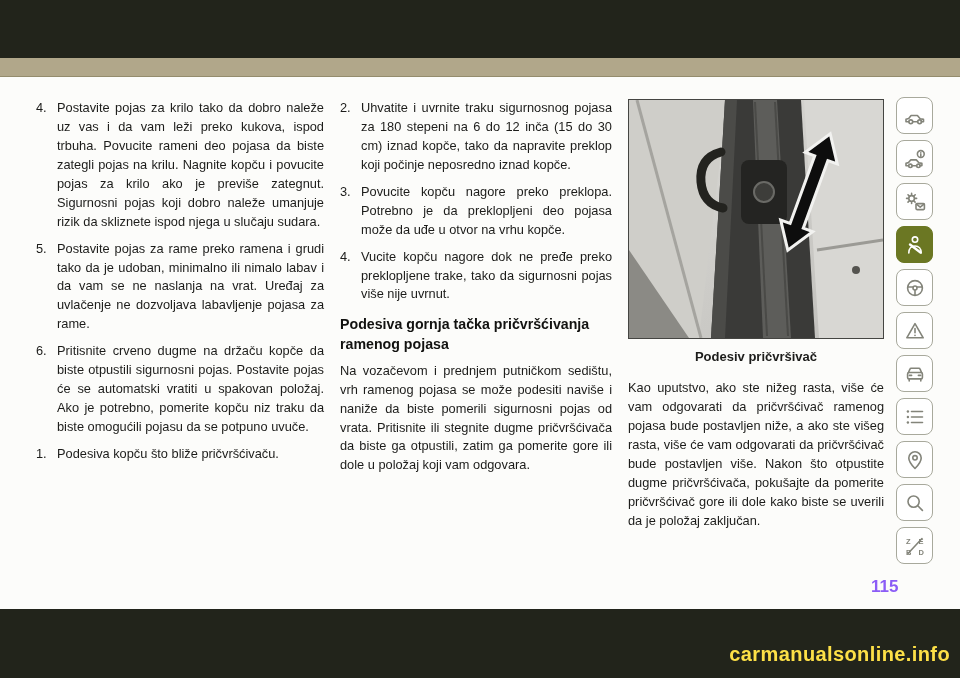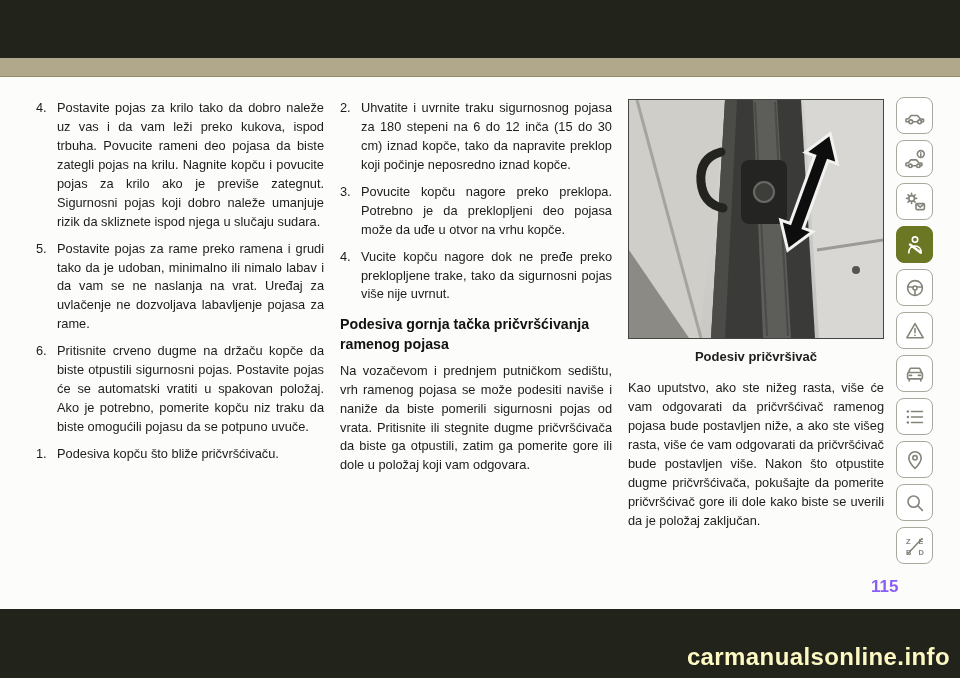--- a/index.html
+++ b/index.html
@@ -32,21 +32,21 @@
     width:37px; height:37px; box-sizing:border-box;
     border:1.5px solid #a8a99c; border-radius:8px; background:#ffffff;
     display:flex; align-items:center; justify-content:center; cursor:pointer;
   }
   .icon-btn svg { width:24px; height:24px; stroke:#83847a; fill:none; stroke-width:1.6; stroke-linecap:round; stroke-linejoin:round; }
   .icon-btn svg text, .icon-btn svg .dotfill { fill:#83847a; stroke:none; }
   .icon-btn.active { background:#6b7723; border-color:#6b7723; }
   .icon-btn.active svg { stroke:#ffffff; }
 
   .page-num { position:absolute; left:871px; top:577px; font-size:17px; font-weight:bold; color:#8b5cf6; }
-  .watermark { position:absolute; right:10px; top:643px; font-size:24px; font-weight:bold; color:#fef9c3; letter-spacing:0.4px; }
+  .watermark { position:absolute; right:10px; top:643px; font-size:20px; font-weight:bold; color:#fde047; letter-spacing:0.4px; }
 </style>
 </head>
 <body>
 
 <div id="root">
 
   <div class="top-band"></div>
   <div class="tan-band"></div>
   <div class="page"></div>
   <div class="bottom-band"></div>

